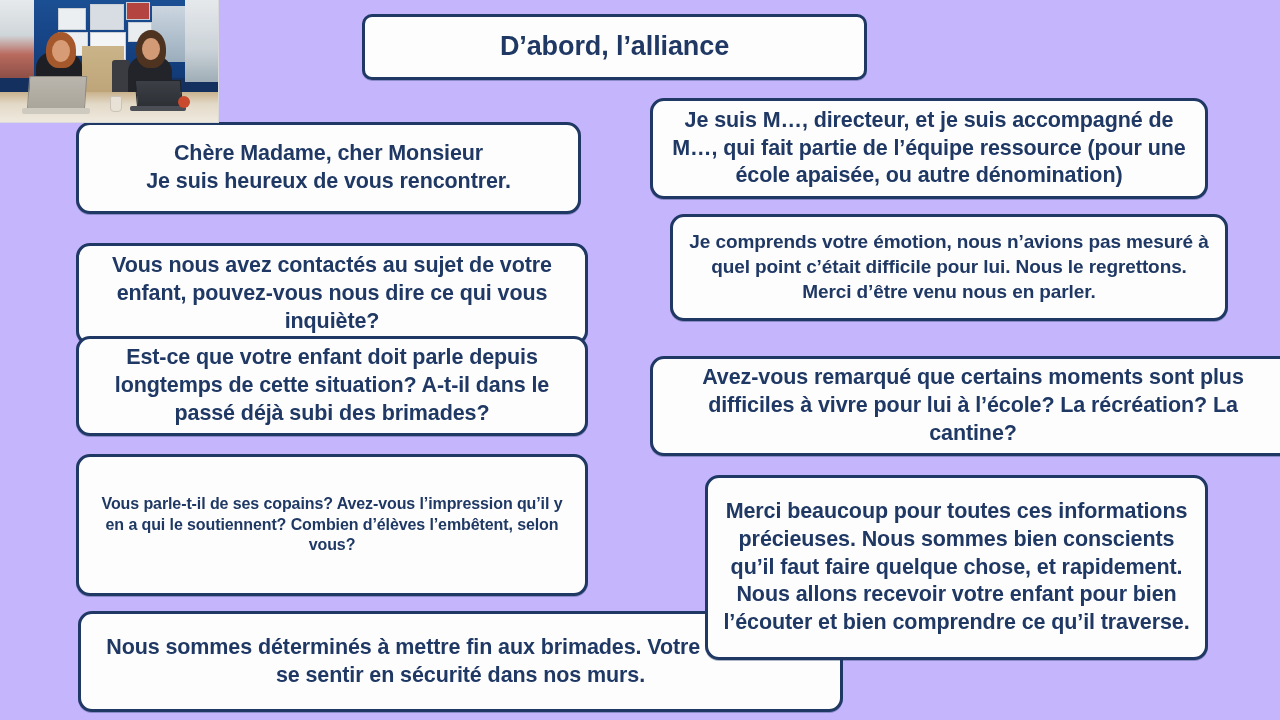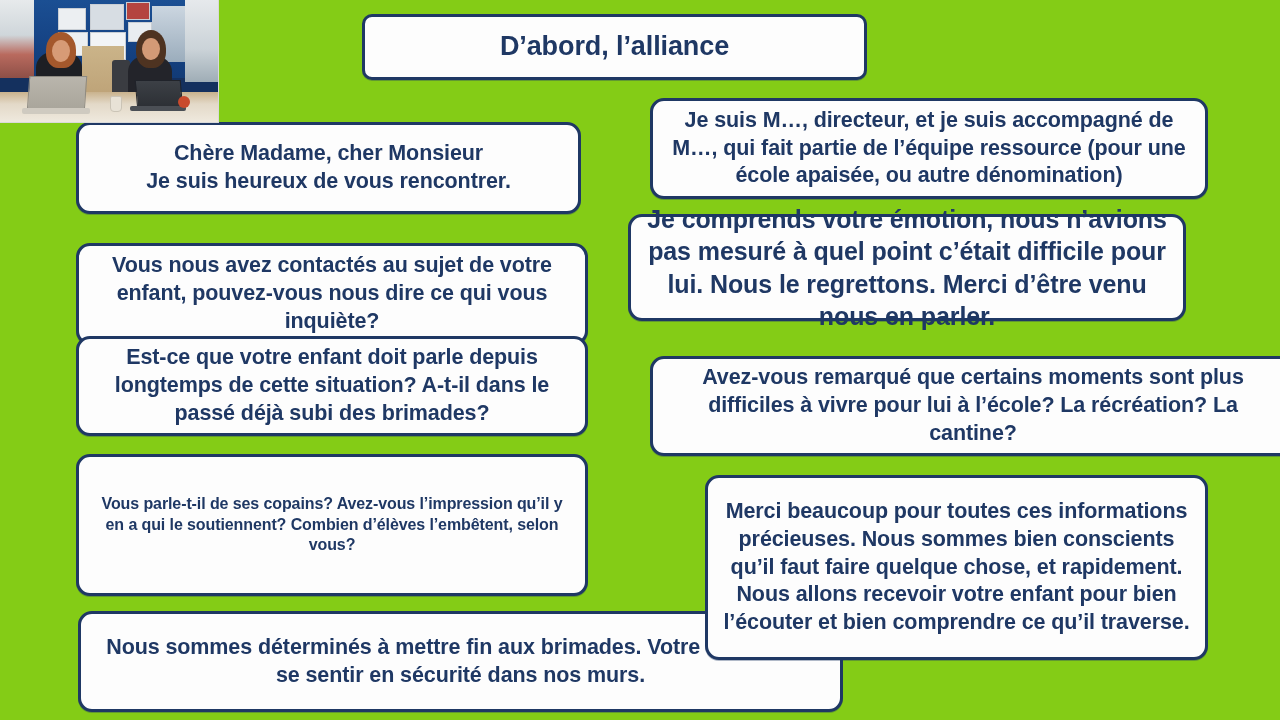--- a/index.html
+++ b/index.html
@@ -4,21 +4,21 @@
 <style>
   html, body {
     margin: 0;
     padding: 0;
     background: #ffffff;
   }
   #slide {
     position: relative;
     width: 1280px;
     height: 720px;
-    background: #84cc16;
+    background: #c4b5fd;
     overflow: hidden;
     font-family: "Liberation Sans", sans-serif;
   }
 
   
   .bubble {
     position: absolute;
     box-sizing: border-box;
     border: 3px solid #1f3864;
     border-radius: 14px;
@@ -86,25 +86,25 @@
 
   
   #box-directeur {
     left: 650px;
     top: 98px;
     width: 558px;
     height: 101px;
     font-size: 21.5px;
   }
   #box-emotion {
-    left: 628px;
+    left: 670px;
     top: 214px;
     width: 558px;
     height: 107px;
-    font-size: 25px;
+    font-size: 19px;
   }
   #box-moments {
     left: 650px;
     top: 356px;
     width: 646px;
     height: 100px;
     font-size: 21.5px;
   }
   #box-merci {
     left: 705px;

